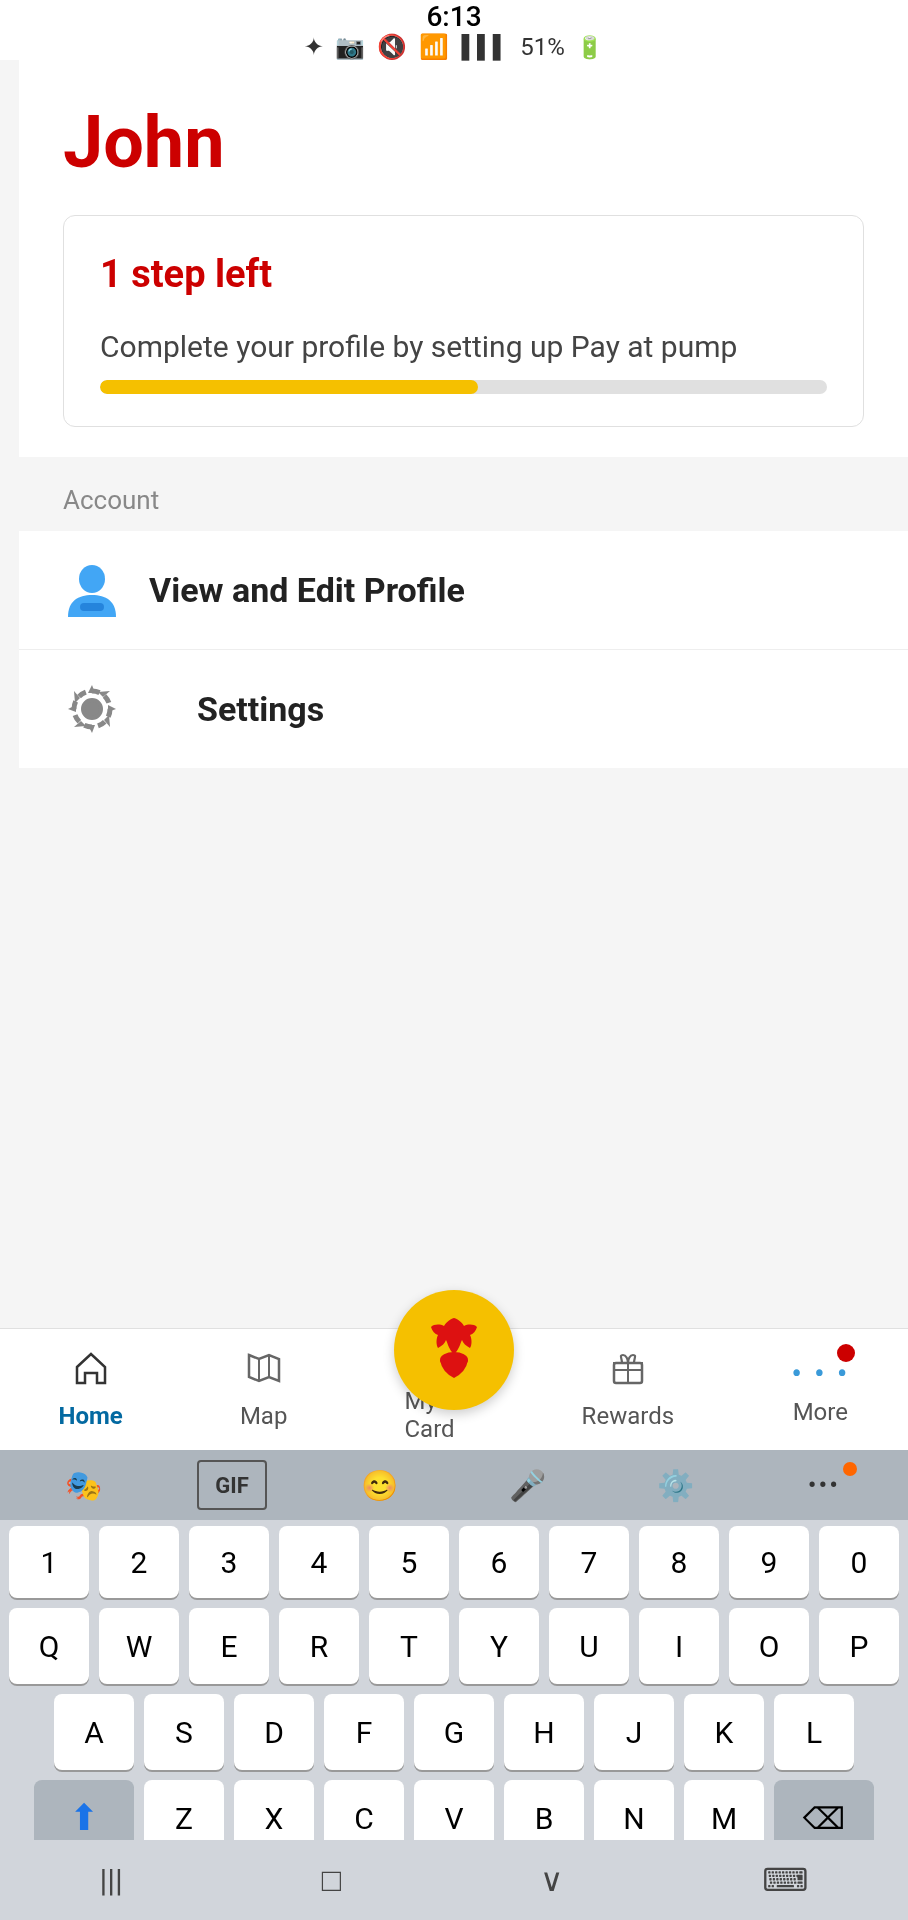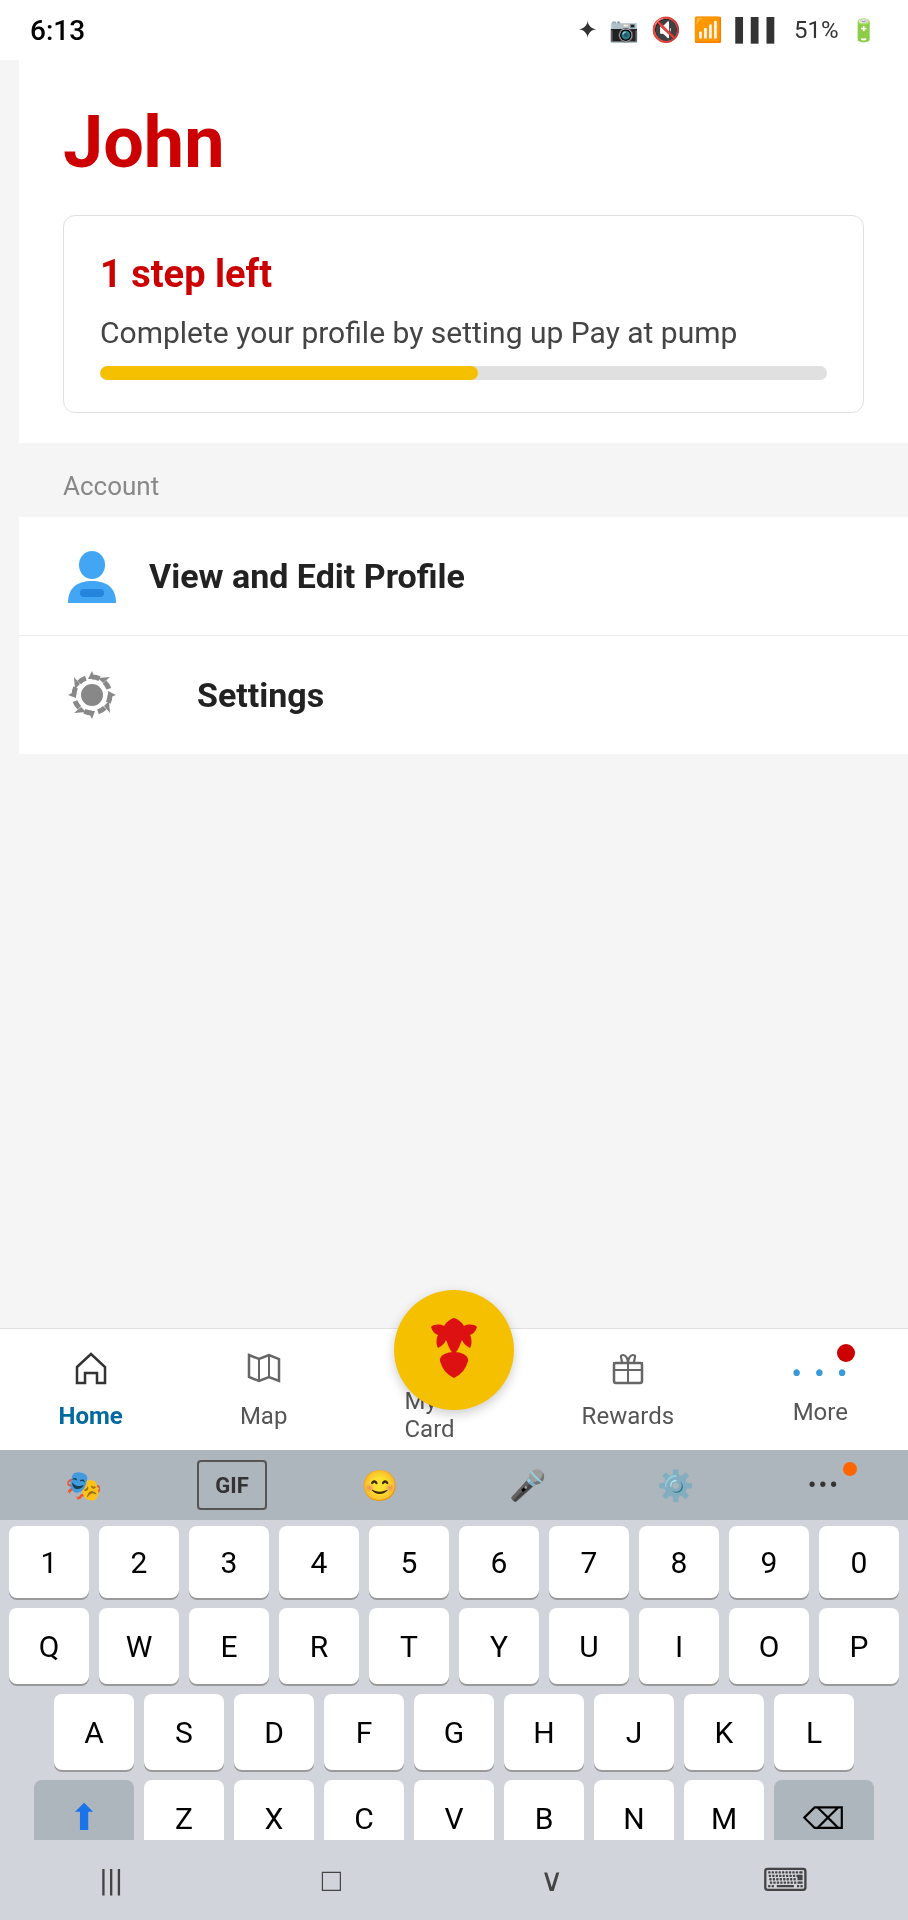--- a/index.html
+++ b/index.html
@@ -12,21 +12,22 @@
       overflow: hidden;
     }
 
     
     .status-bar {
       background: #fff;
       height: 60px;
       display: flex;
       align-items: center;
       justify-content: space-between;
-      padding: 0 30px;
+      padding: 0 38px;
+      flex-direction: column;
     }
     .status-time {
       font-size: 28px;
       font-weight: 500;
       color: #000;
     }
     .status-icons {
       display: flex;
       align-items: center;
       gap: 12px;
@@ -58,21 +59,21 @@
     .progress-card {
       border: 1px solid #e0e0e0;
       border-radius: 12px;
       padding: 36px 36px 32px 36px;
       background: #fff;
     }
     .progress-title {
       font-size: 38px;
       font-weight: 700;
       color: #cc0000;
-      margin-bottom: 16px;
+      margin-bottom: 30px;
     }
     .progress-desc {
       font-size: 30px;
       color: #444;
       line-height: 1.4;
       margin-bottom: 12px;
     }
     .progress-bar-bg {
       width: 100%;
       height: 14px;

